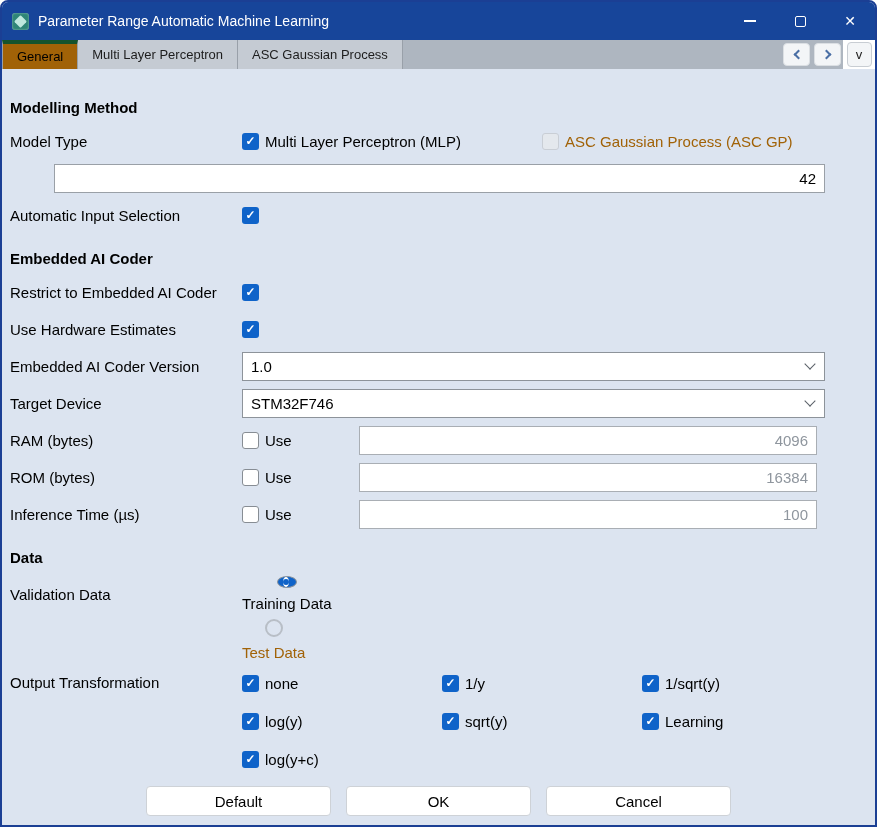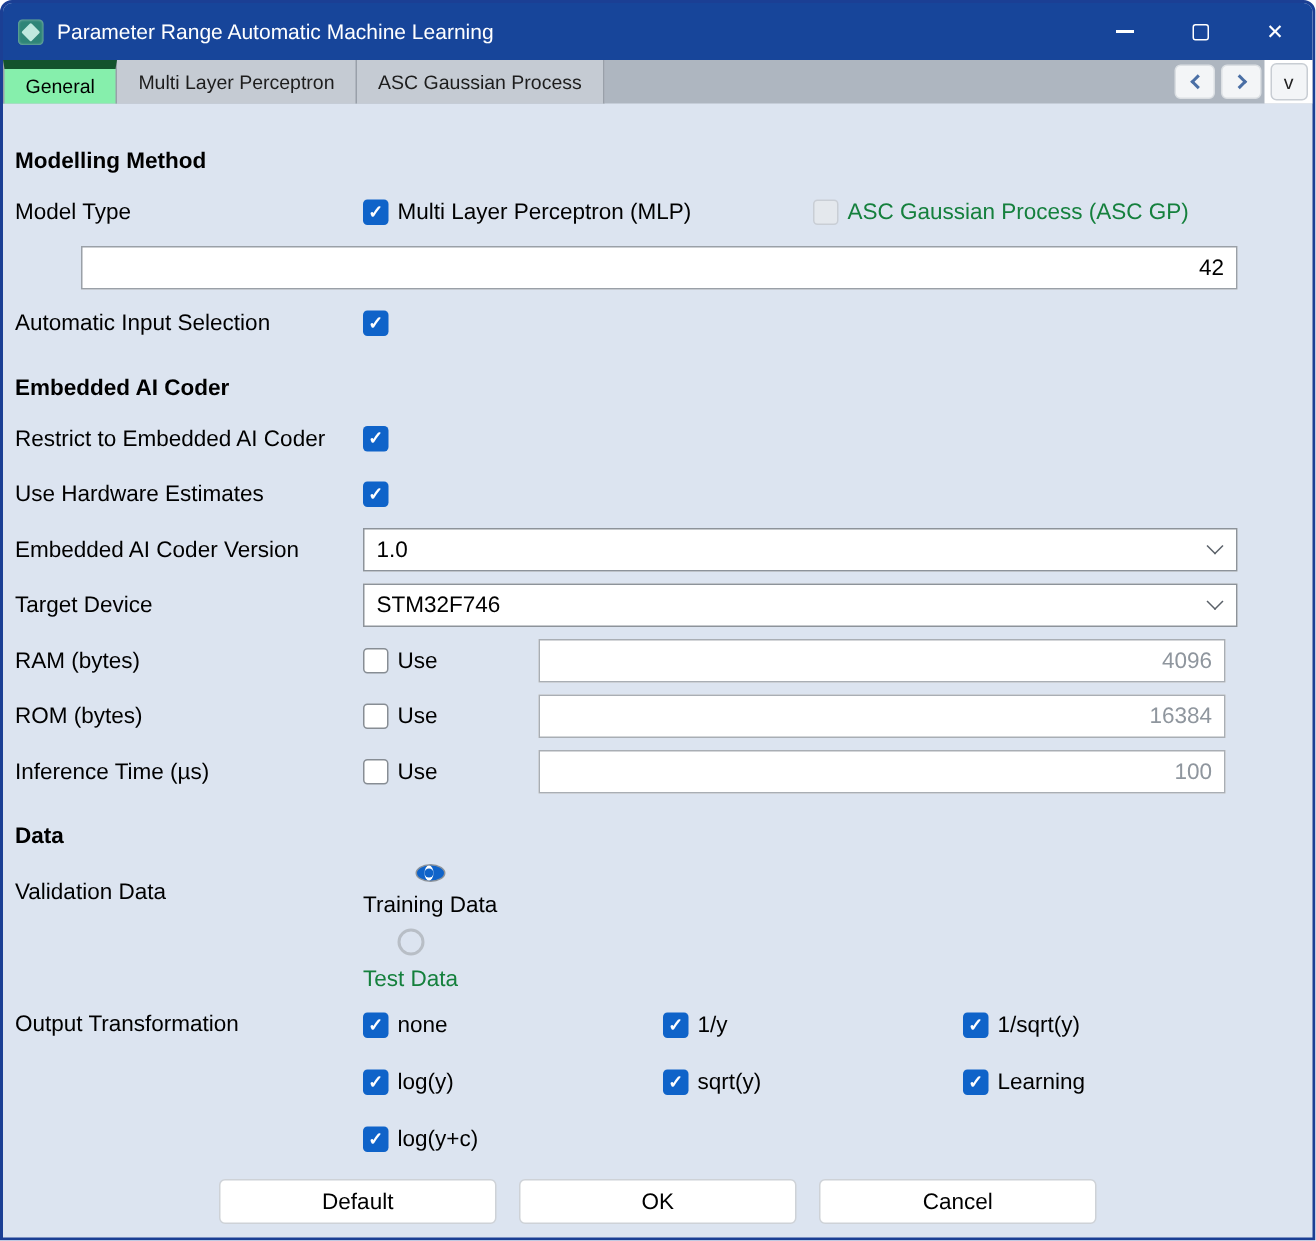--- a/index.html
+++ b/index.html
@@ -45,22 +45,22 @@
     background:#aeb6c0;
     display:flex; align-items:stretch;
   }
   .tab{
     display:flex; align-items:center;
     padding:0 14px; font-size:13px; color:#1d1d1d;
     background:#c5cbd3; border-right:1px solid #99a0a9;
     cursor:default; white-space:nowrap;
   }
   .tab.active{
-    background:#86efac; color:#000;
-    border-top:6px solid #14532d;
+    background:#a16207; color:#000;
+    border-top:4px solid #14532d;
     border-left:1px solid #99a0a9;
   }
   .tab-spacer{ flex:1; }
   .tab-nav{ display:flex; align-items:center; }
   .nav-btn{
     width:27px; height:23px; margin:0 2px;
     background:#f3f5f7; border:1px solid #dbdfe3; border-radius:4px;
     display:flex; align-items:center; justify-content:center;
   }
   .chev-l{ width:7px; height:7px; border-left:2px solid #4a6fa5; border-bottom:2px solid #4a6fa5; transform:rotate(45deg); margin-left:3px; }
@@ -92,21 +92,21 @@
   .cb{ display:inline-flex; align-items:center; gap:6px; }
   .box{
     width:17px; height:17px; border-radius:3px; flex:0 0 auto;
     display:flex; align-items:center; justify-content:center;
   }
   .box.checked{ background:#0f63c9; }
   .box.unchecked{ background:#fff; border:1px solid #878d94; }
   .box.dis{ background:#e4e8ed; border:1px solid #c9ced5; }
   .tick{ color:#fff; font-size:12px; font-weight:bold; line-height:1; }
   .cb-text{ font-size:15px; }
-  .cb-text.dis{ color:#15803d; }
+  .cb-text.dis{ color:#a16207; }
 
   
   .radio{ display:inline-flex; align-items:center; gap:7px;flex-direction:column; }
   .rad{ width:18px; height:18px; border-radius:50%; flex:0 0 auto; }
   .rad.sel{ background:#0f63c9; display:flex; align-items:center; justify-content:center; }
   .rad.sel .rin{ width:10px; height:10px; border-radius:50%; background:#fff; display:flex; align-items:center; justify-content:center; }
   .rad.sel .rdot{ width:6px; height:6px; border-radius:50%; background:#0f63c9; }
   .rad.dis{ border:2px solid #b8bec6; background:transparent; }
 
   

